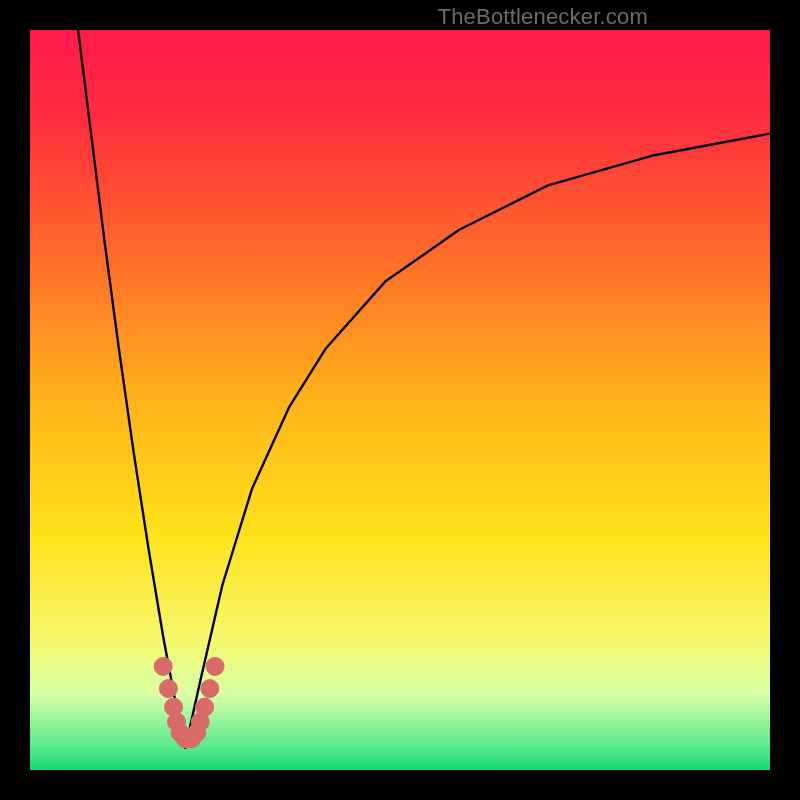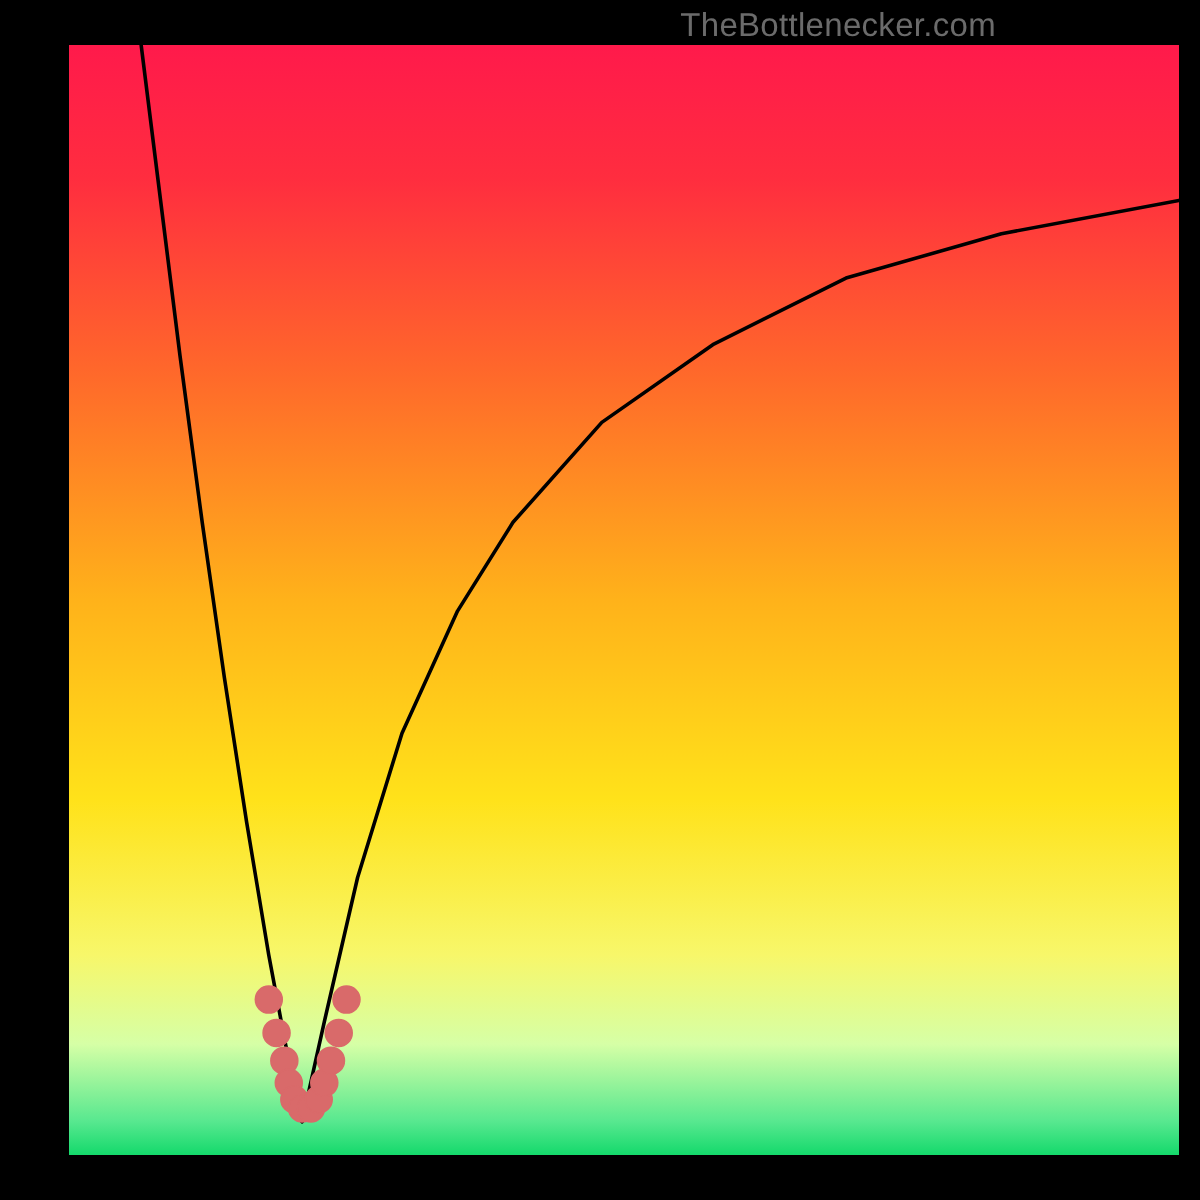--- a/index.html
+++ b/index.html
@@ -6,21 +6,21 @@
     margin: 0;
     padding: 0;
     width: 800px;
     height: 800px;
     background: #000;
     overflow: hidden;
     font-family: Arial, Helvetica, sans-serif;
   }
   .frame {
     position: absolute;
-    left: 16px;
+    left: 0;
     top: 0;
     width: 660px;
     height: 800px;
     background: #000;
   }
   .plot-area {
     position: absolute;
     left: 30px;
     top: 30px;
     width: 740px;

